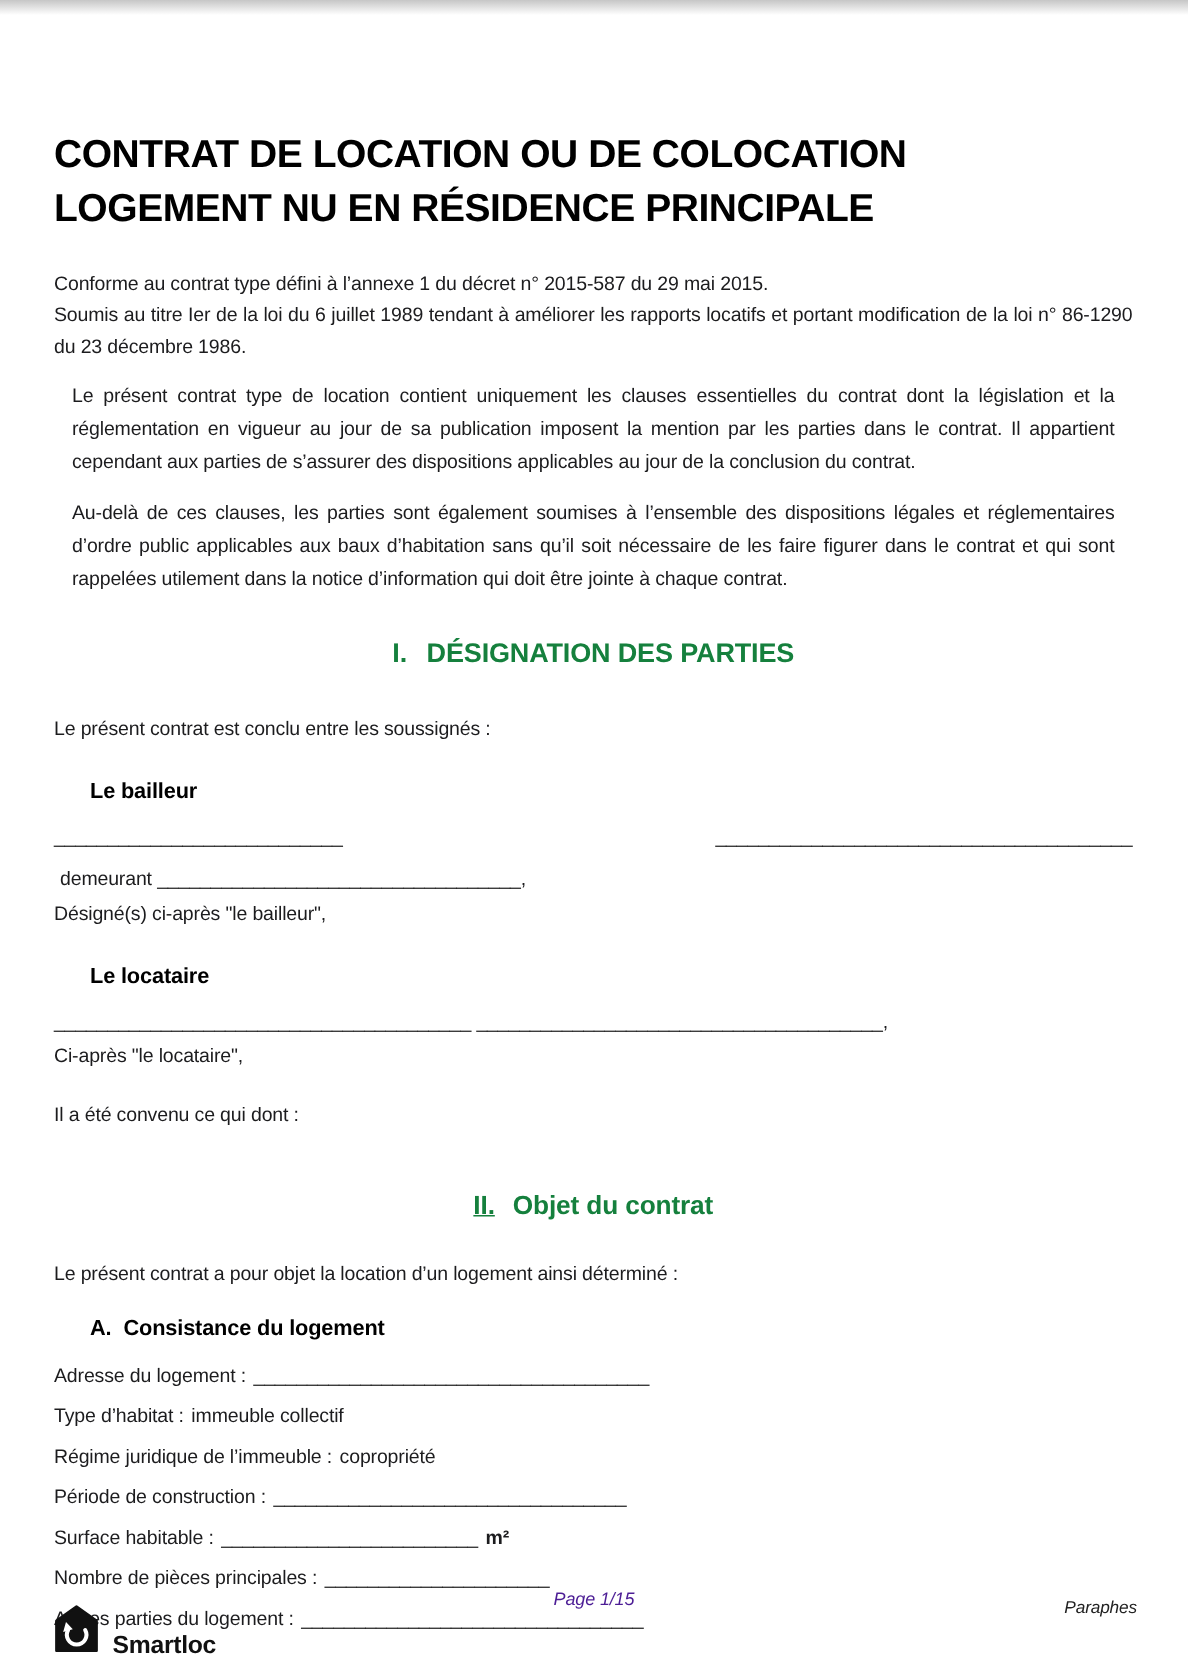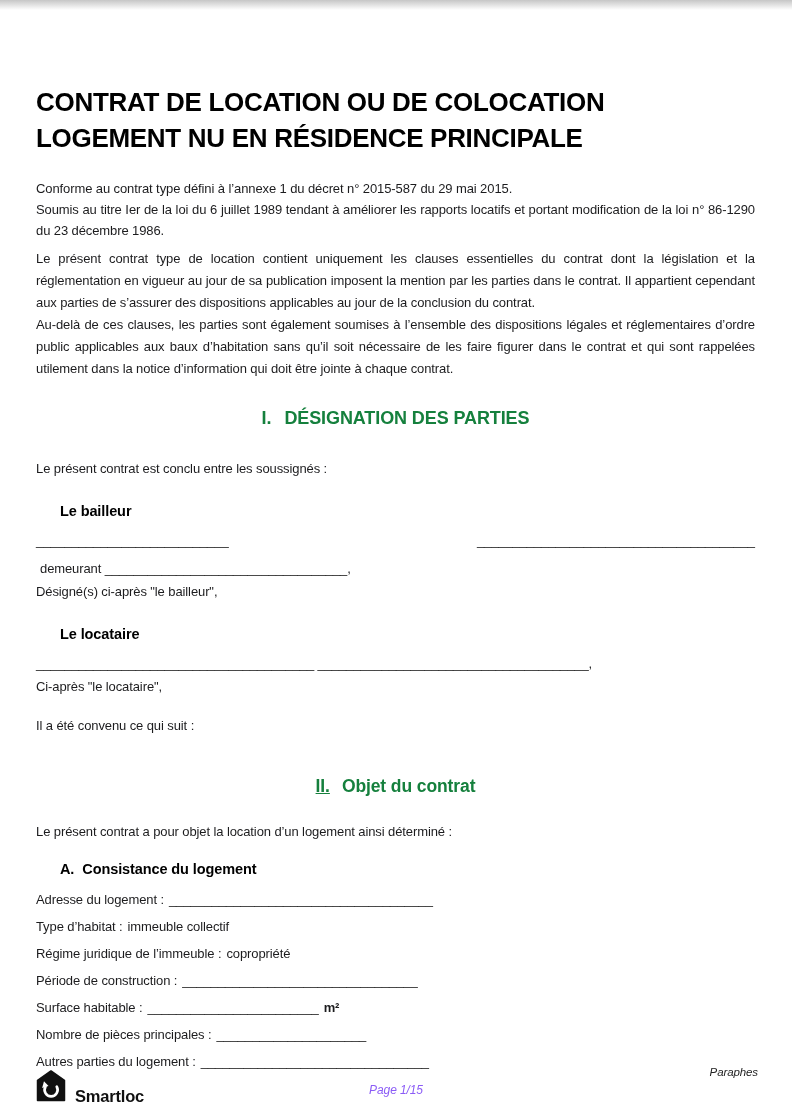--- a/index.html
+++ b/index.html
@@ -7,21 +7,21 @@
     position:relative;width:792px;height:1120px;background:#ffffff;
     font-family:"Liberation Sans",sans-serif;color:#1c1c1e;overflow:hidden;
     letter-spacing:-0.1px;
   }
   .top-shade{position:absolute;top:0;left:0;right:0;height:10px;
     background:linear-gradient(#c6c6c6,rgba(255,255,255,0));}
   .content{padding:84px 37px 0 36px;}
   .doc-title{margin:0;font-size:26px;line-height:36px;font-weight:bold;color:#000;letter-spacing:-0.3px;}
   .legal-refs{margin-top:22px;font-size:13px;line-height:21px;text-align:justify;}
   .preamble{margin-top:7px;font-size:13px;line-height:22px;text-align:justify;}
-  .preamble p{margin:0;}
+  .preamble p{margin:12px;}
   .sec-heading{margin:28px 0 0 0;text-align:center;font-weight:bold;font-size:18px;color:#15803d;}
   .sec-heading .sec-num{margin-right:13px;}
   .line{margin:0;font-size:13px;line-height:21px;}
   .sec1-intro{margin-top:29px;}
   .sub-heading{margin:24px 0 0 24px;font-size:14.5px;font-weight:bold;color:#000;}
   .blank{color:#1a1a1a;white-space:nowrap;}
   .blank-row{margin-top:11px;font-size:13px;line-height:21px;}
   .blank-row.split{display:flex;justify-content:space-between;}
   .demeurant-line{margin-top:7px;padding-left:4px;}
   .designation-line{margin-top:2px;}
@@ -30,22 +30,22 @@
   .sec2-heading .sec-num{margin-right:12px;text-decoration:underline;}
   .sec2-intro{margin-top:24px;}
   .subA-heading{margin-top:19px;}
   .subA-heading .sub-num{margin-right:8px;}
   .fields{margin-top:9px;font-size:13px;}
   .field-row{line-height:27px;}
   .fval{margin-left:5px;}
   .fsuffix{margin-left:5px;font-weight:bold;}
   .footer-brand{position:absolute;left:36px;top:1070px;display:flex;align-items:flex-end;gap:9px;}
   .brand-text{font-size:16.5px;font-weight:bold;color:#111;letter-spacing:-0.2px;}
-  .footer-page{position:absolute;left:0;right:0;top:1083px;text-align:center;
-    font-size:12px;font-style:italic;color:#8b5cf6;}
+  .footer-page{position:absolute;left:0;right:0;top:1059px;text-align:center;
+    font-size:12px;font-style:italic;color:#4c1d95;}
   .footer-paraphes{position:absolute;right:34px;top:1066px;font-size:11.5px;font-style:italic;color:#222;}
 </style>
 </head>
 <body>
 
 <div class="page">
   <div class="top-shade"></div>
 
   <div class="content">
 
@@ -86,21 +86,21 @@
 
     <h3 class="sub-heading">Le locataire</h3>
 
     <div class="blank-row">
       <span class="blank">_______________________________________</span>
       <span class="blank">______________________________________</span><span>,</span>
     </div>
 
     <p class="line designation-line">Ci-après "le locataire",</p>
 
-    <p class="line convenu-line">Il a été convenu ce qui suit :</p>
+    <p class="line convenu-line">Il a été convenu ce qui dont :</p>
 
     <h2 class="sec-heading sec2-heading">
       <span class="sec-num">II.</span><span>Objet du contrat</span>
     </h2>
 
     <p class="line sec2-intro">Le présent contrat a pour objet la location d’un logement ainsi déterminé :</p>
 
     <h3 class="sub-heading subA-heading">
       <span class="sub-num">A.</span><span>Consistance du logement</span>
     </h3>

